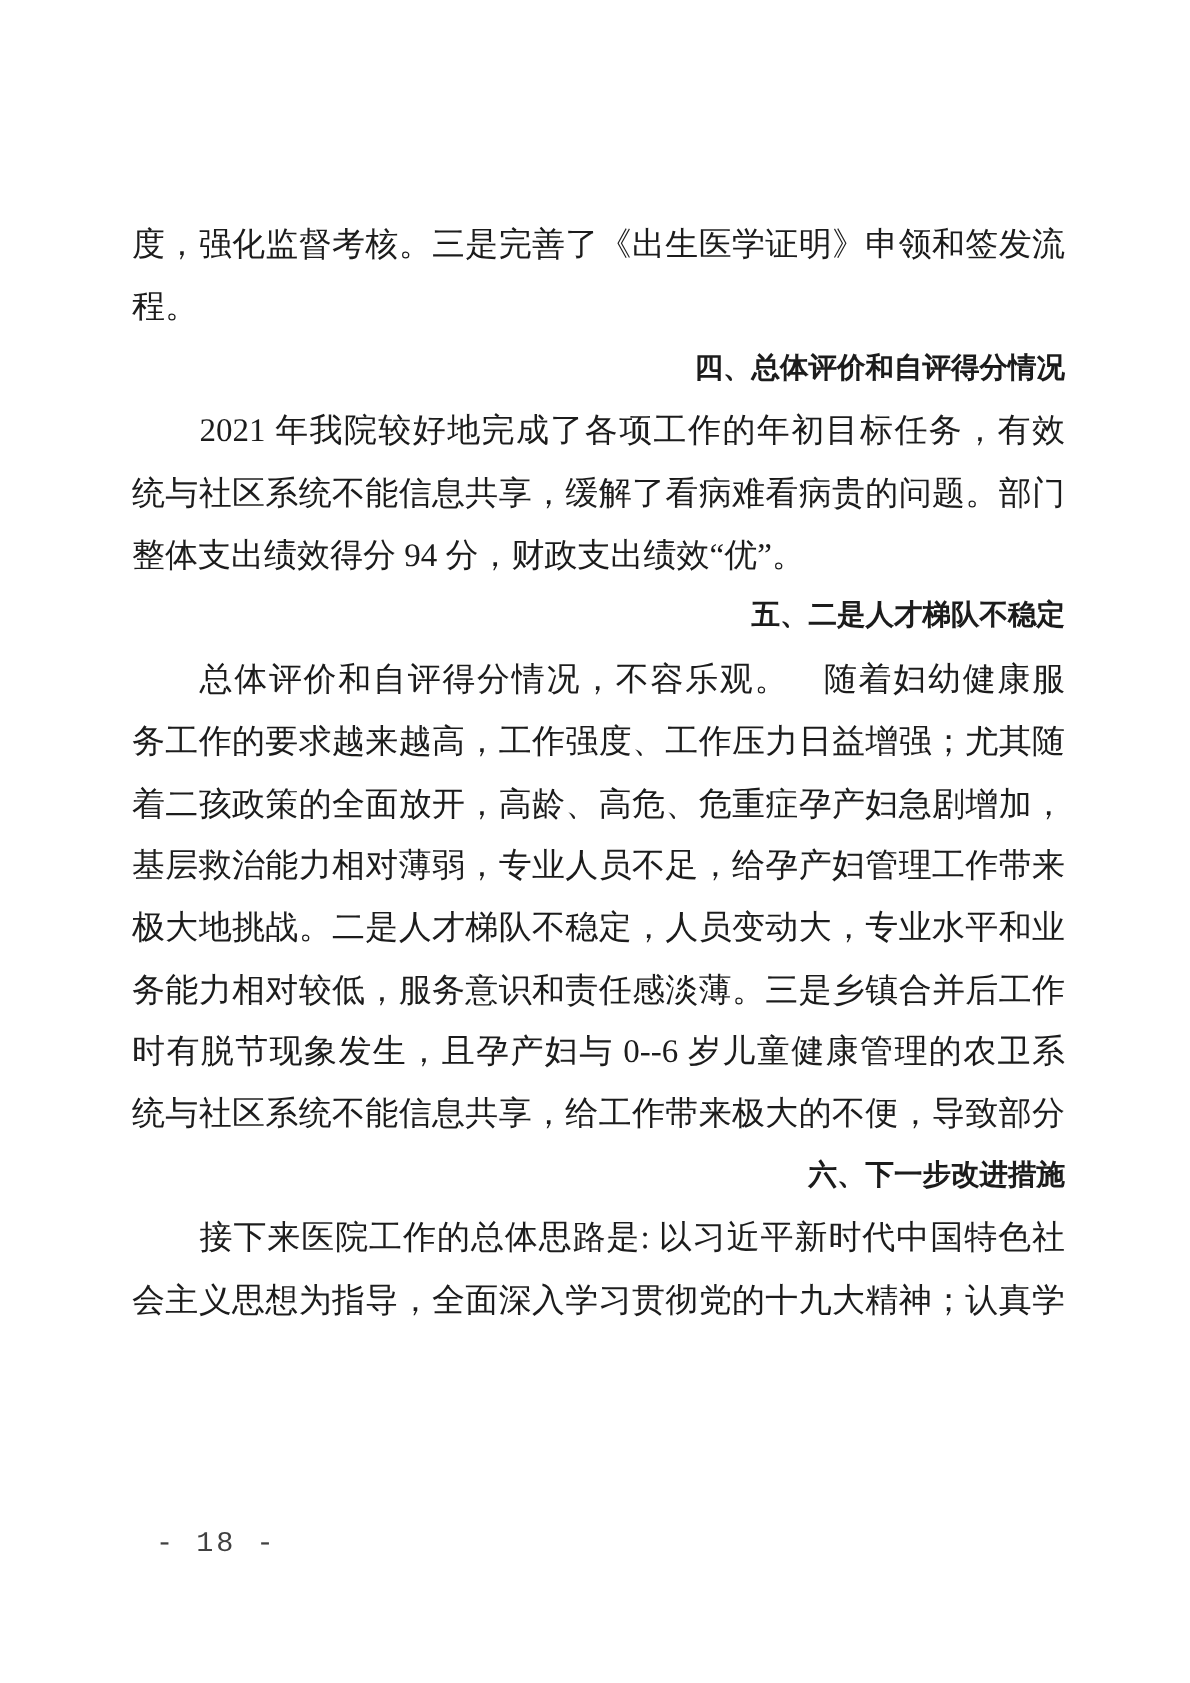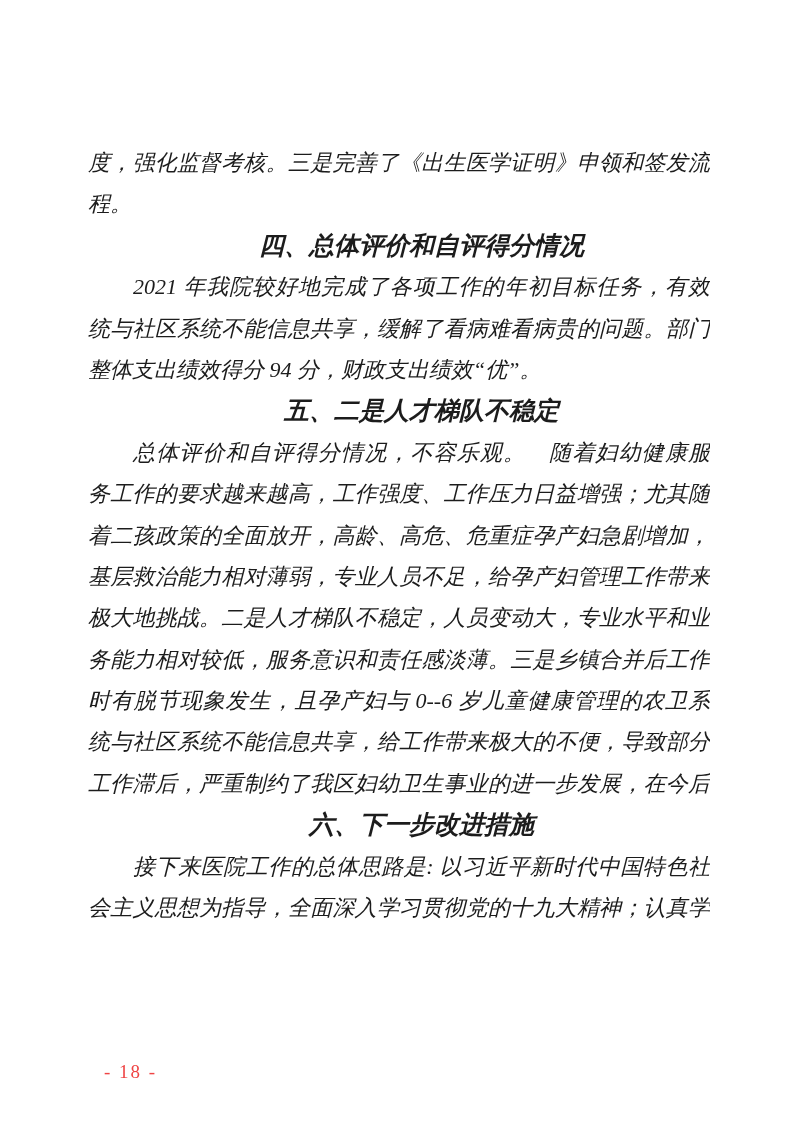--- a/index.html
+++ b/index.html
@@ -11,21 +11,20 @@
     background: #ffffff;
     overflow: hidden;
     font-family: "Liberation Serif", "DejaVu Serif", serif;
     color: #1c1c1c;
   }
   .text-column {
     position: absolute;
     left: 88px;
     top: 142px;
     width: 622px;
-    font-style: italic;
   }
   .line {
     height: 41.4px;
     line-height: 41.4px;
     font-size: 22px;
     white-space: pre;
     overflow: hidden;
   }
   
   .line.just {
@@ -39,32 +38,31 @@
   }
   
   .line.end {
     text-align: left;
   }
   
   .line.heading {
     padding-left: 45px;
     font-family: "Liberation Sans", "DejaVu Sans", sans-serif;
     font-weight: 700;
-    font-size: 25px;
-    text-align: center;
+    font-size: 19px;
+    text-align: right;
   }
   .page-footer {
     position: absolute;
     left: 104px;
     top: 1018px;
     font-size: 19px;
     letter-spacing: 2px;
-    font-family: Liberation Serif, serif;
-    color: #ef4444;
-    margin-top: 43px;
+    font-family: Liberation Mono, monospace;
+    color: #404040;
   }
 </style>
 </head>
 <body>
 
 <div class="page">
   <div class="text-column">
     <div class="line just">度，强化监督考核。三是完善了《出生医学证明》申领和签发流</div>
     <div class="line end">程。</div>
     <div class="line heading">四、总体评价和自评得分情况</div>
@@ -73,20 +71,19 @@
     <div class="line end">整体支出绩效得分 94 分，财政支出绩效“优”。</div>
     <div class="line heading">五、二是人才梯队不稳定</div>
     <div class="line just first">总体评价和自评得分情况，不容乐观。　随着妇幼健康服</div>
     <div class="line just">务工作的要求越来越高，工作强度、工作压力日益增强；尤其随</div>
     <div class="line just">着二孩政策的全面放开，高龄、高危、危重症孕产妇急剧增加，</div>
     <div class="line just">基层救治能力相对薄弱，专业人员不足，给孕产妇管理工作带来</div>
     <div class="line just">极大地挑战。二是人才梯队不稳定，人员变动大，专业水平和业</div>
     <div class="line just">务能力相对较低，服务意识和责任感淡薄。三是乡镇合并后工作</div>
     <div class="line just">时有脱节现象发生，且孕产妇与 0--6 岁儿童健康管理的农卫系</div>
     <div class="line just">统与社区系统不能信息共享，给工作带来极大的不便，导致部分</div>
-    <div class="line just">工作滞后，严重制约了我区妇幼卫生事业的进一步发展，在今后</div>
     <div class="line heading">六、下一步改进措施</div>
     <div class="line just first">接下来医院工作的总体思路是: 以习近平新时代中国特色社</div>
     <div class="line just">会主义思想为指导，全面深入学习贯彻党的十九大精神；认真学</div>
   </div>
 
   <div class="page-footer">- 18 -</div>
 </div>
 
 </body></html>

